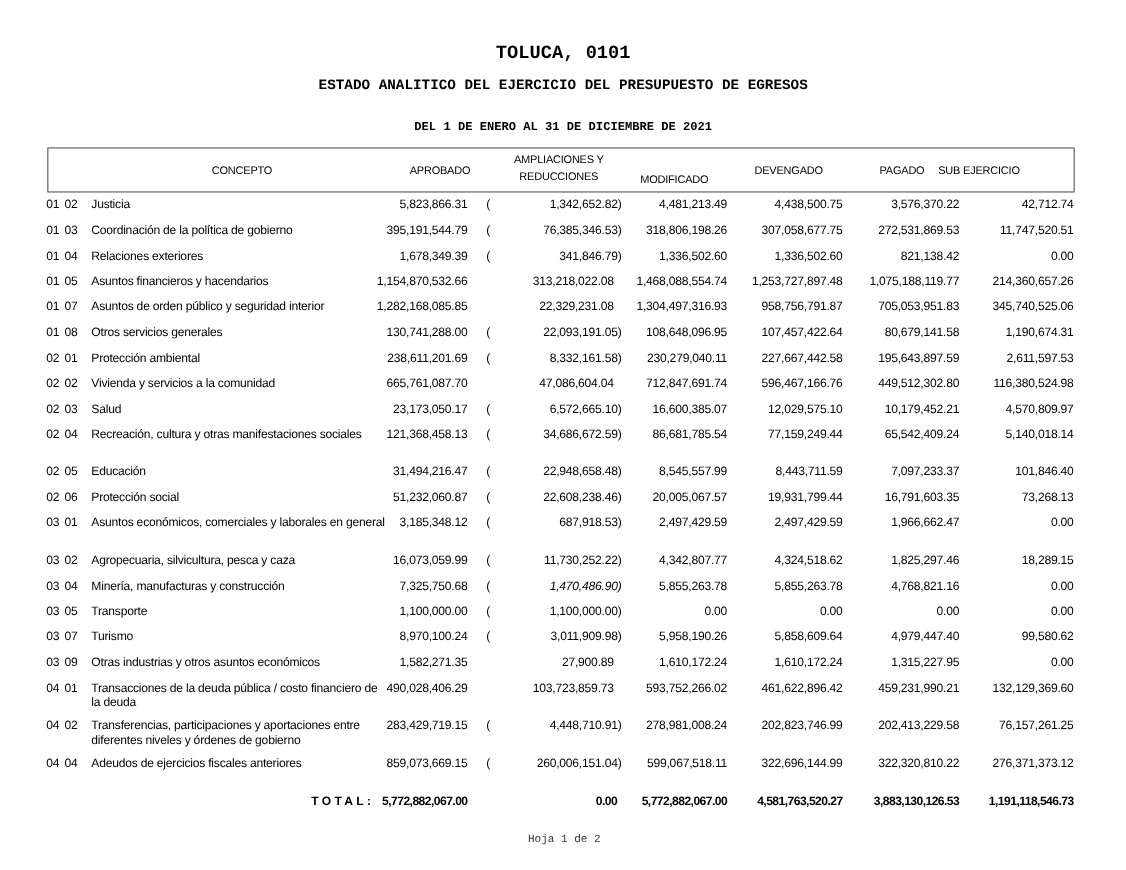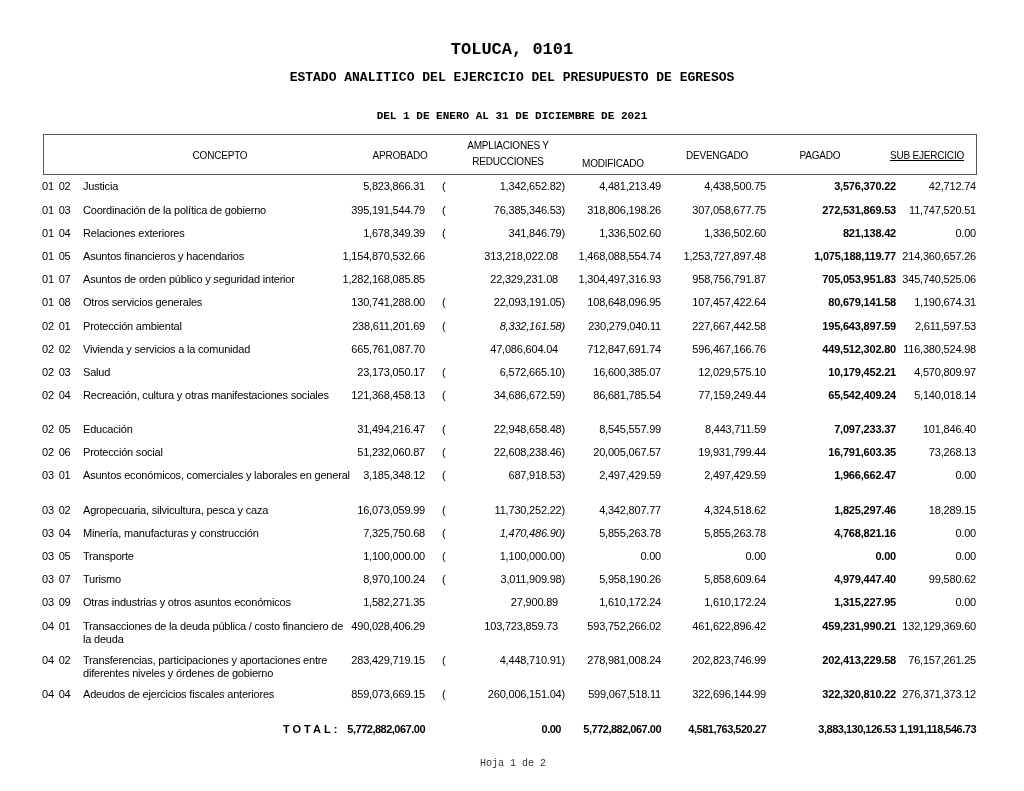--- a/index.html
+++ b/index.html
@@ -23,21 +23,21 @@
   .row { position: absolute; left: 0; width: 1024px;
     font-family: "Liberation Sans", "DejaVu Sans", sans-serif; font-size: 11px; line-height: 13px; letter-spacing: -0.2px; }
   .code { position: absolute; left: 42px; white-space: nowrap; word-spacing: 2px; }
   .concept { position: absolute; left: 83px; width: 270px; }
   .num { position: absolute; text-align: right; white-space: nowrap; }
   .c-aprob { left: 330px; width: 95px; }
   .c-ampl-par { left: 442px; width: 10px; text-align: left; }
   .c-ampl { left: 452px; width: 109px; }
   .c-mod { left: 560px; width: 101px; }
   .c-dev { left: 663px; width: 103px; }
-  .c-pag { left: 792px; width: 104px; font-weight: bold; }
+  .c-pag { left: 768px; width: 104px; }
   .c-sub { left: 872px; width: 104px; }
   .total-row { position: absolute; top: 723px; left: 0; width: 1024px;
     font-family: "Liberation Sans", "DejaVu Sans", sans-serif; font-size: 11px; font-weight: bold; letter-spacing: -0.5px; }
   .total-label { position: absolute; left: 283px; letter-spacing: 3px; }
   .footer { position: absolute; top: 746px; left: 480px;
     font-family: "Liberation Mono", "DejaVu Sans Mono", monospace; font-size: 10px; color: #333; margin-top: 12px; }
 </style>
 </head>
 <body>
 
@@ -48,21 +48,21 @@
 <div class="hdr-box"></div>
 <div class="hcell" style="left:150px; top:148px; width:140px;">CONCEPTO</div>
 <div class="hcell" style="left:360px; top:148px; width:80px;">APROBADO</div>
 <div class="hcell" style="left:448px; top:138px; width:120px;">
   <div>AMPLIACIONES Y</div>
   <div>REDUCCIONES</div>
 </div>
 <div class="hcell" style="left:568px; top:156px; width:90px;">MODIFICADO</div>
 <div class="hcell" style="left:672px; top:148px; width:90px;">DEVENGADO</div>
 <div class="hcell" style="left:780px; top:148px; width:80px;">PAGADO</div>
-<div class="hcell" style="left:877px; top:148px; width:100px;text-decoration:underline;">SUB EJERCICIO</div>
+<div class="hcell" style="left:840px; top:148px; width:100px;">SUB EJERCICIO</div>
 
 <div class="rows" id="rows">
     <div class="row" style="top: 180px;">
       <span class="code">01 02</span>
       <span class="concept">Justicia</span>
       <span class="num c-aprob">5,823,866.31</span>
       <span class="num c-ampl-par">(</span>
       <span class="num c-ampl" style="width: 113px;">1,342,652.82)</span>
       <span class="num c-mod">4,481,213.49</span>
       <span class="num c-dev">4,438,500.75</span>
@@ -120,21 +120,21 @@
       <span class="num c-mod">108,648,096.95</span>
       <span class="num c-dev">107,457,422.64</span>
       <span class="num c-pag">80,679,141.58</span>
       <span class="num c-sub">1,190,674.31</span>
     </div>
     <div class="row" style="top: 320px;">
       <span class="code">02 01</span>
       <span class="concept">Protección ambiental</span>
       <span class="num c-aprob">238,611,201.69</span>
       <span class="num c-ampl-par">(</span>
-      <span class="num c-ampl" style="width: 113px; font-style: italic;">8,332,161.58)</span>
+      <span class="num c-ampl" style="width: 113px;">8,332,161.58)</span>
       <span class="num c-mod">230,279,040.11</span>
       <span class="num c-dev">227,667,442.58</span>
       <span class="num c-pag">195,643,897.59</span>
       <span class="num c-sub">2,611,597.53</span>
     </div>
     <div class="row" style="top: 343px;">
       <span class="code">02 02</span>
       <span class="concept">Vivienda y servicios a la comunidad</span>
       <span class="num c-aprob">665,761,087.70</span>
       <span class="num c-ampl" style="width: 106px;">47,086,604.04</span>

